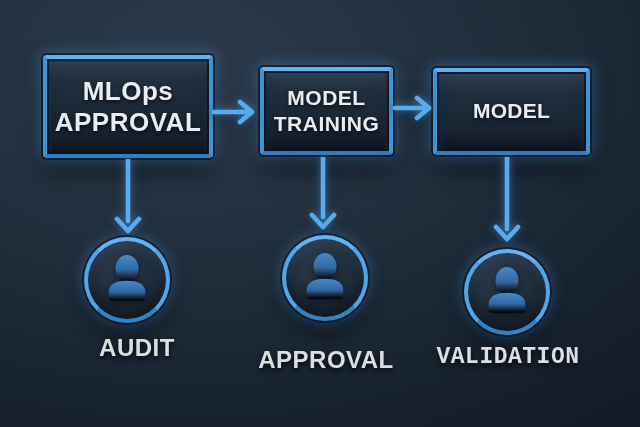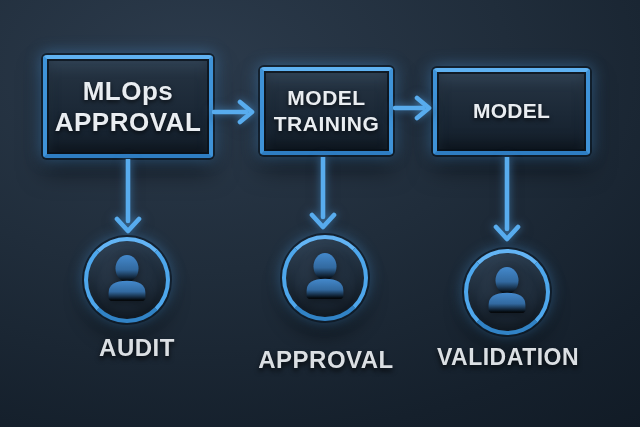--- a/index.html
+++ b/index.html
@@ -61,21 +61,21 @@
   .person{filter:drop-shadow(0 3px 4px rgba(0,0,0,.45));}
   
   .role-label{
     position:absolute;transform:translateX(-50%);
     color:#dbdfe3;font-weight:700;font-size:24px;letter-spacing:.5px;
     text-shadow:0 3px 5px rgba(0,0,0,.75);
     white-space:nowrap;
   }
   .label-1{left:130px;top:334px;margin-left:7px;}
   .label-2{left:326px;top:346px;}
-  .label-3{left:508px;top:344px;font-size:23px;}
+  .label-3{left:508px;top:344px;font-size:23px;font-family:Liberation Mono, monospace;}
 </style>
 </head>
 <body>
 
 <div class="scene">
 
   <svg width="0" height="0" style="position:absolute">
     <defs>
       <linearGradient id="persongrad" x1="0" y1="0" x2="0" y2="1">
         <stop offset="0" stop-color="#4489cc"></stop>

